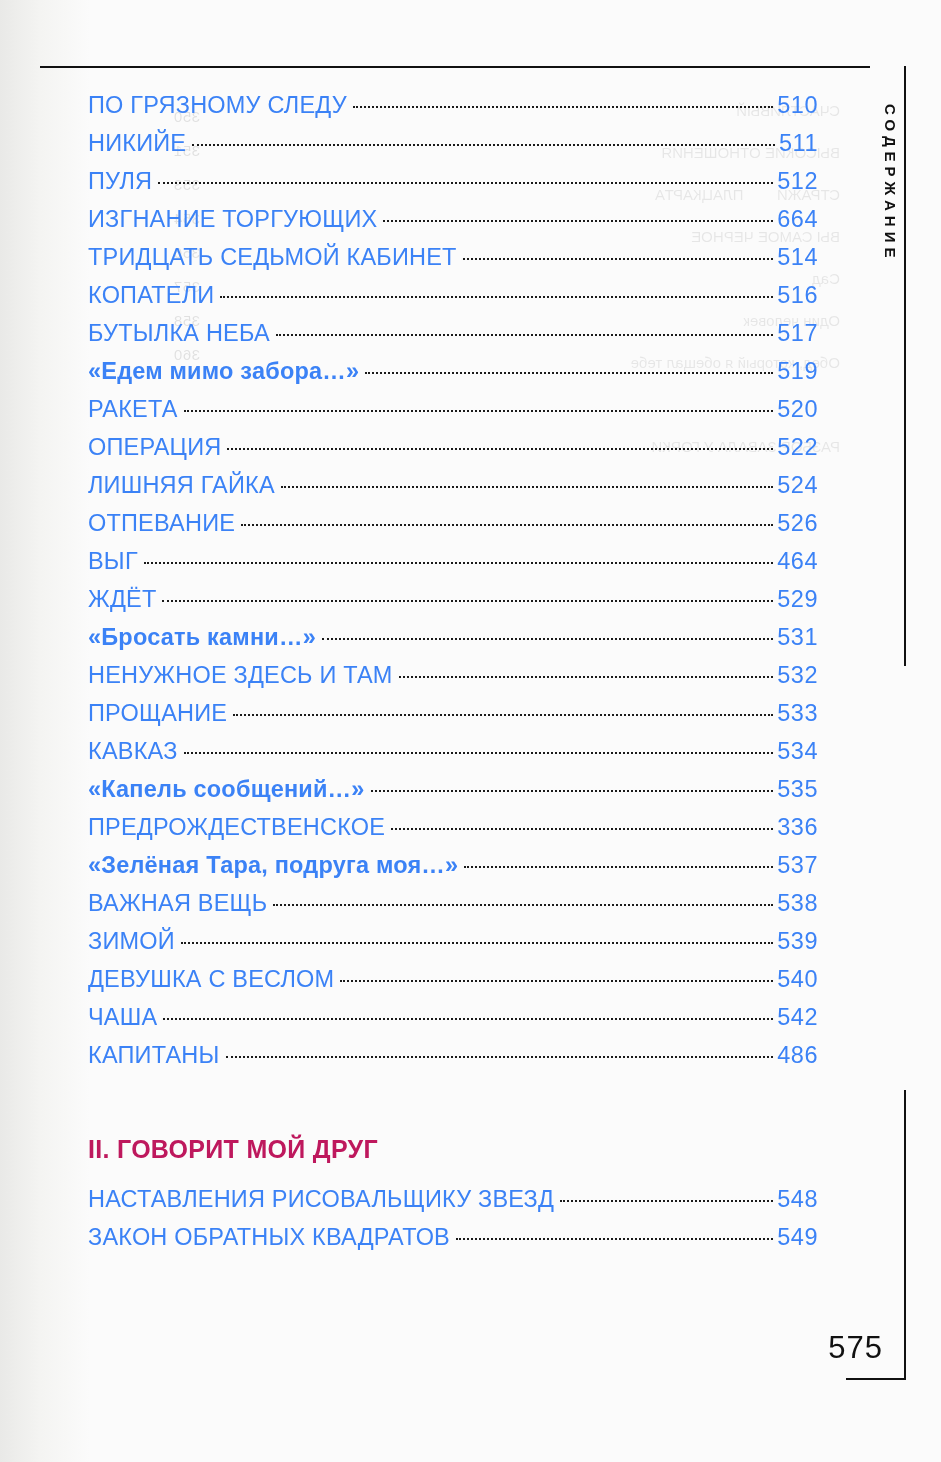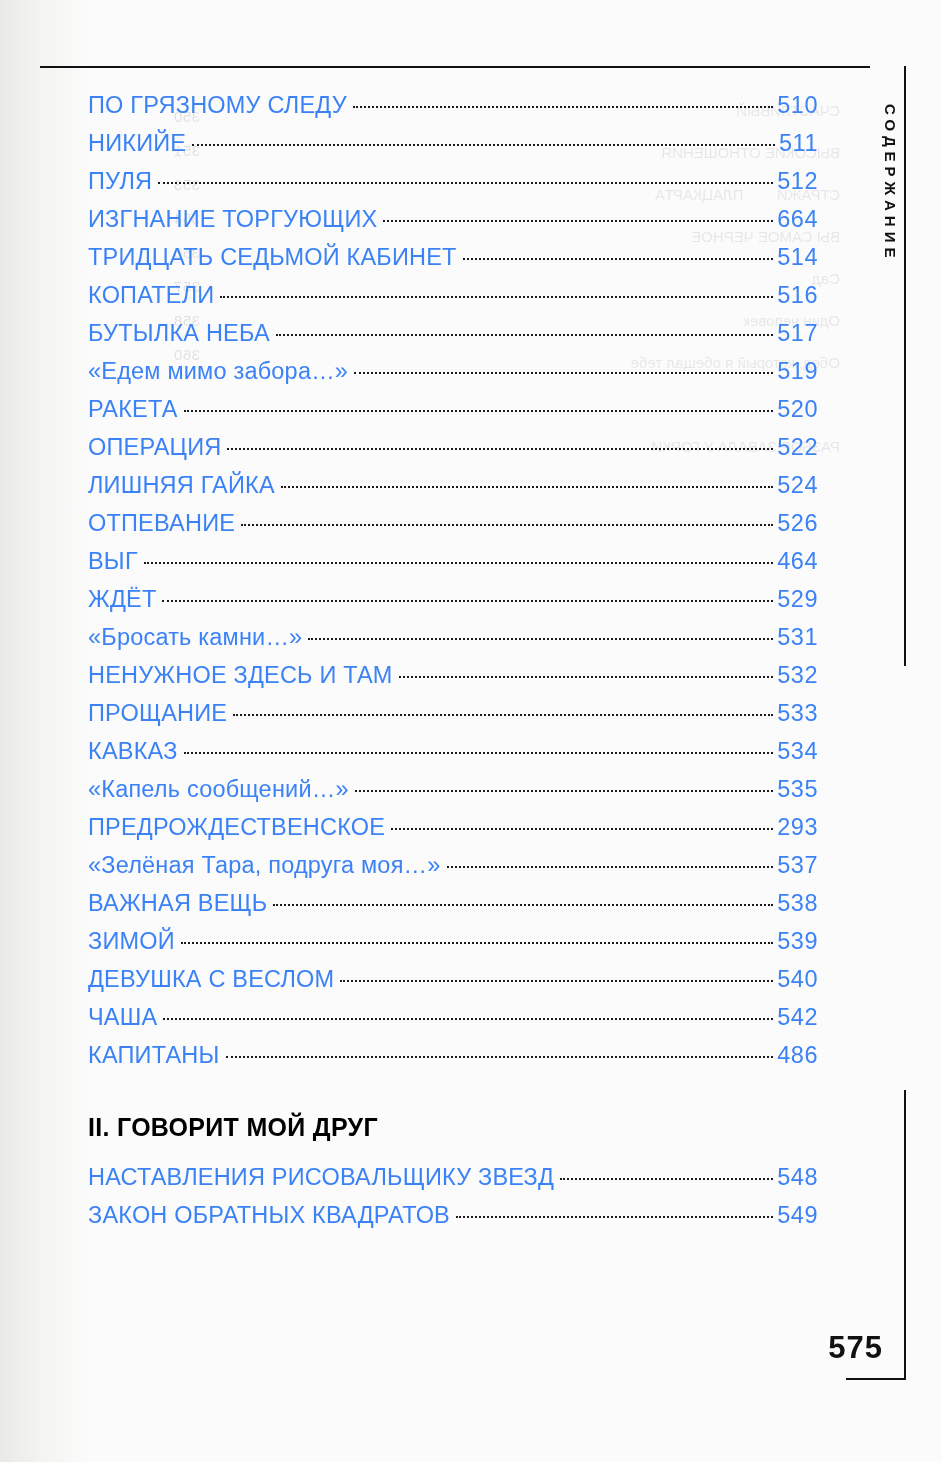--- a/index.html
+++ b/index.html
@@ -125,36 +125,36 @@
     border-bottom: 2.5px dotted #1a1a1a;
     transform: translateY(-5px);
     min-width: 18px;
   }
   .entry .page-no {
     flex: 0 0 auto;
     font-variant-numeric: tabular-nums;
     letter-spacing: 0.5px;
   }
   .entry.quote .title {
-    font-weight: 400;
+    font-weight: 700;
   }
   .section-head {
     font-size: 25px;
     font-weight: bold;
-    color: #000000;
-    margin-top: 44px;
+    color: #be185d;
+    margin-top: 66px;
     margin-bottom: 22px;
     letter-spacing: 0.3px;
   }
   .folio {
     position: absolute;
     right: 58px;
     bottom: 96px;
     font-size: 31px;
-    font-weight: bold;
+    font-weight: normal;
     color: #111;
     letter-spacing: 1px;
   }
 </style>
 </head>
 <body>
 
 <div class="page">
 
   <div class="gutter-shade"></div>
@@ -276,21 +276,21 @@
       <span class="page-no">534</span>
     </div>
     <div class="entry quote">
       <span class="title">«Капель сообщений…»</span>
       <span class="dots"></span>
       <span class="page-no">535</span>
     </div>
     <div class="entry upper">
       <span class="title">ПРЕДРОЖДЕСТВЕНСКОЕ</span>
       <span class="dots"></span>
-      <span class="page-no">293</span>
+      <span class="page-no">336</span>
     </div>
     <div class="entry quote">
       <span class="title">«Зелёная Тара, подруга моя…»</span>
       <span class="dots"></span>
       <span class="page-no">537</span>
     </div>
     <div class="entry upper">
       <span class="title">ВАЖНАЯ ВЕЩЬ</span>
       <span class="dots"></span>
       <span class="page-no">538</span>

